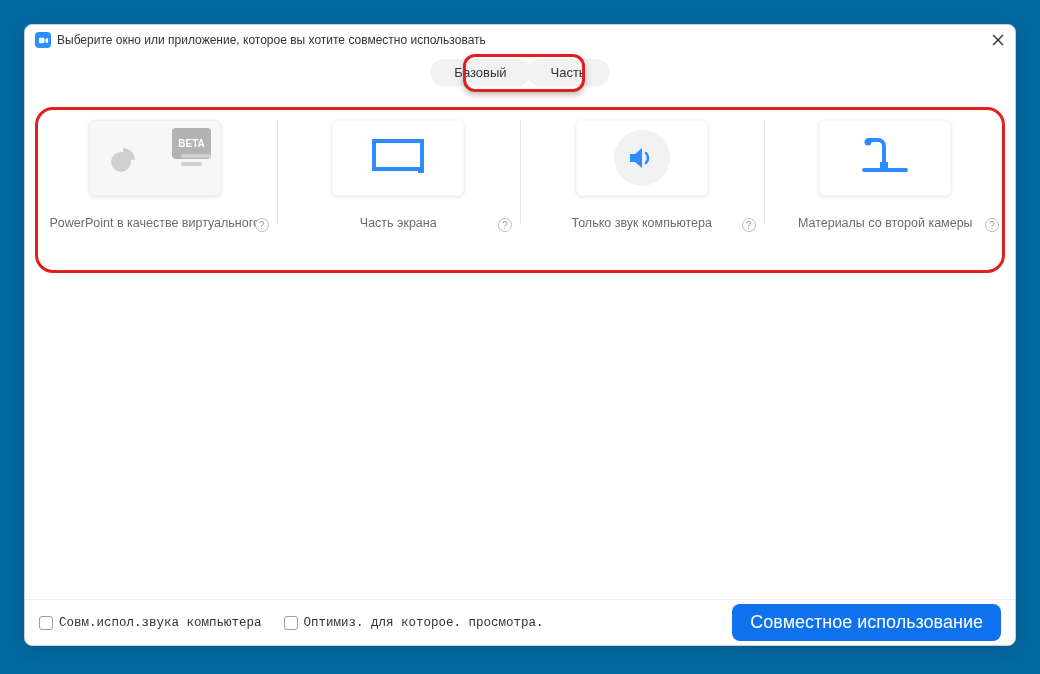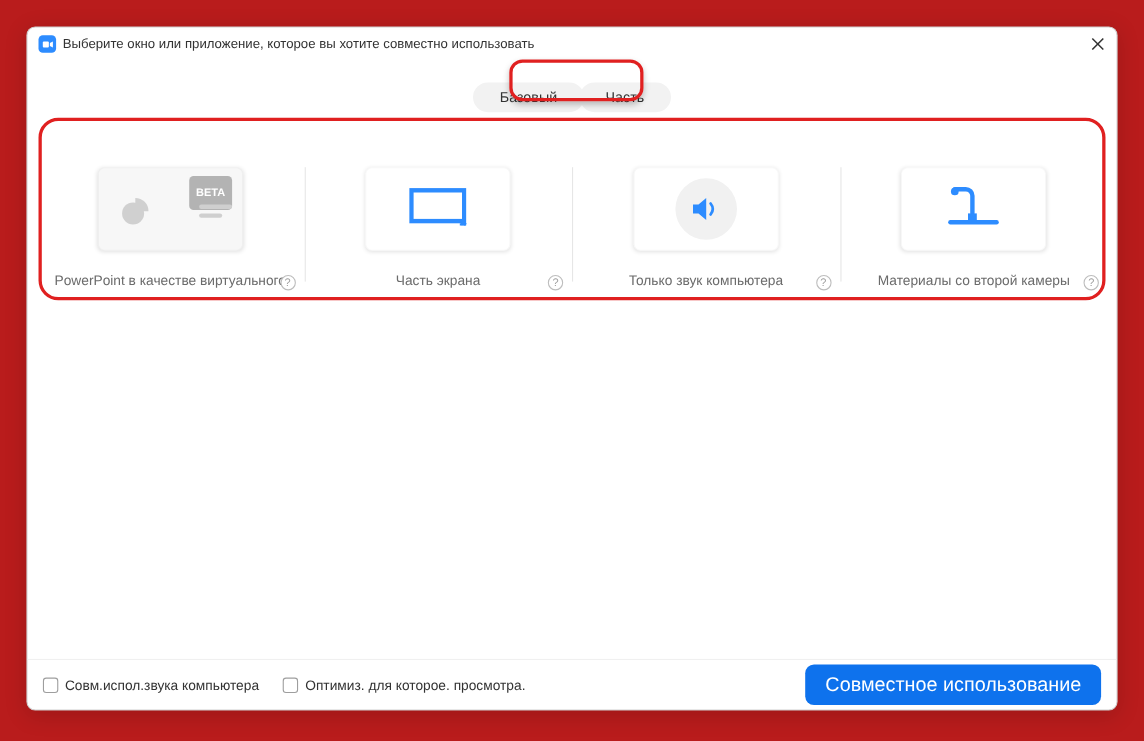--- a/index.html
+++ b/index.html
@@ -1,20 +1,20 @@
 <!DOCTYPE html>
 <html><head>
 <meta charset="utf-8">
 <style>
   * { box-sizing: border-box; margin: 0; padding: 0; }
   html, body { width: 1040px; height: 674px; font-family: -apple-system, BlinkMacSystemFont, "Segoe UI", Arial, sans-serif; background: #fff; }
   .outer {
     position: relative;
     width: 1040px; height: 674px;
-    background: #b91c1c;
+    background: #0369a1;
   }
   .window {
     position: absolute;
     left: 24px; top: 24px;
     width: 992px; height: 622px;
     border: 1px solid #cfcfcf;
     border-radius: 8px;
     box-shadow: 0 4px 20px rgba(0,0,0,0.15);
     background: #fff;
     display: flex; flex-direction: column;
@@ -50,21 +50,21 @@
     gap: 0;
     position: relative;
     z-index: 1;
   }
   .tabgroup .tab {
     background: #f2f2f2;
     color: #333;
     font-size: 13px;
     padding: 6px 24px;
     border-radius: 14px;
-    margin: 16px -2px;
+    margin: 0 -2px;
     cursor: pointer;
   }
   .tabgroup .tab.active {
     background: #fff;
     color: #0e72ed;
     font-weight: 600;
   }
 
   .highlight-tab {
     position: absolute;
@@ -165,21 +165,21 @@
   }
 
   .footer {
     margin-top: auto;
     height: 46px;
     display: flex; align-items: center;
     padding: 0 14px;
     gap: 22px;
     border-top: 1px solid #f0f0f0;
   }
-  .chk { display: flex; align-items: center; gap: 6px; cursor: pointer; }
+  .chk { display: flex; align-items: center; gap: 6px; cursor: pointer; font-family: Liberation Mono, monospace; }
   .chk .box {
     width: 14px; height: 14px;
     border: 1px solid #9e9e9e;
     border-radius: 3px;
     background: #fff;
   }
   .chk span.label { font-size: 12.5px; color: #333; }
 
   .share-btn {
     margin-left: auto;

